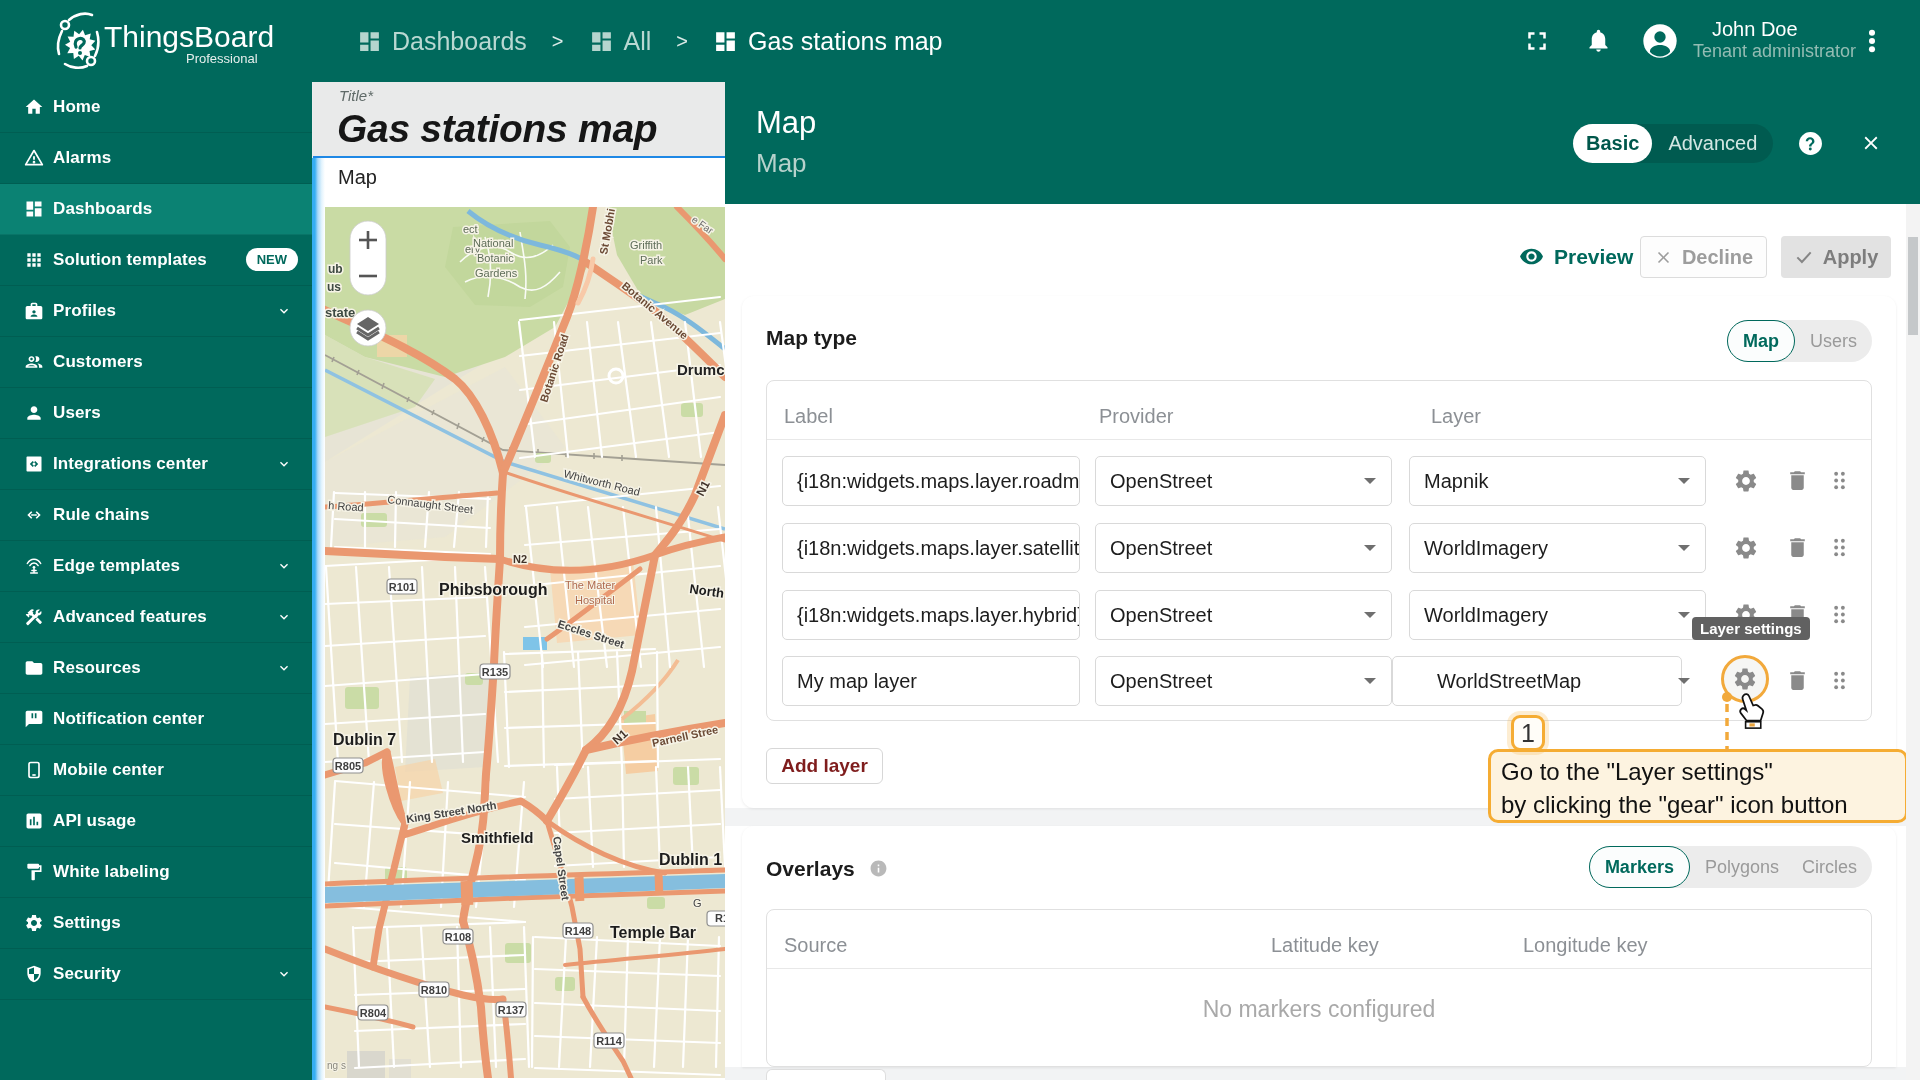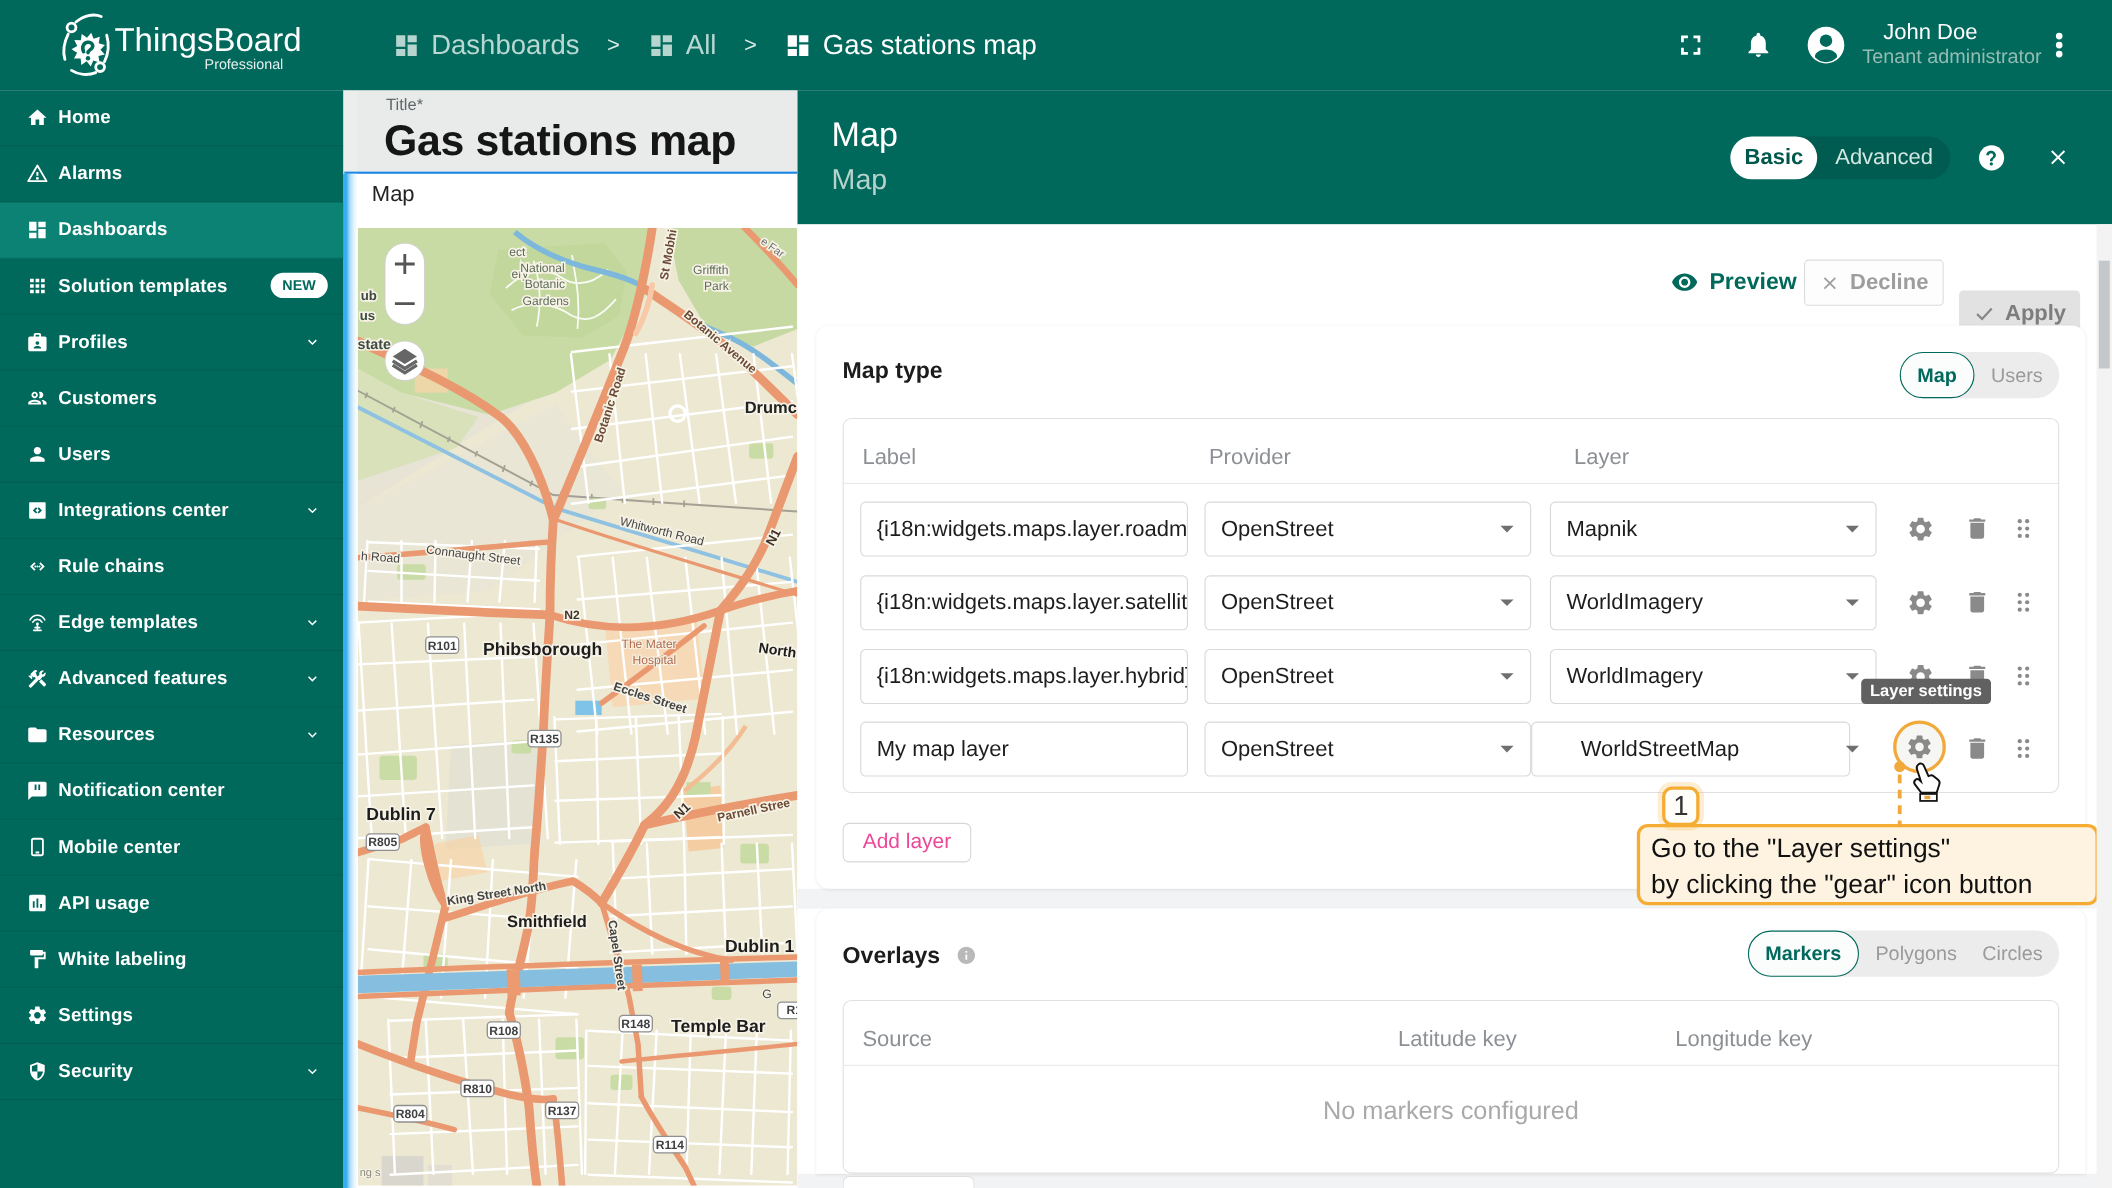--- a/index.html
+++ b/index.html
@@ -18,55 +18,55 @@
   .newb { position:absolute; right:14px; top:13px; background:#fff; color:#00695c; font-size:13px; font-weight:700; padding:4px 11px; border-radius:13px; }
 
   
   .bc { position:absolute; top:0; height:82px; display:flex; align-items:center; color:#fff; }
   .bc .bic { width:25px; height:25px; margin-right:10px; }
   .bc .btx { font-size:25px; font-weight:400; color:#b9d8d2; }
   .bc .sep { font-size:20px; font-weight:400; margin:0 25px; color:#dcebe8; }
 
   
   #mid { position:absolute; left:312px; top:82px; width:413px; height:998px; background:#eceded; z-index:10; }
-  #titleblk { position:absolute; left:13px; top:0; width:412px; height:74px; background:#e9eaea; }
+  #titleblk { position:absolute; left:1px; top:0; width:412px; height:74px; background:#e9eaea;font-style:italic; }
   #titleblk .lab { position:absolute; left:26px; top:5px; font-size:15px; color:#5f6a68; }
   #titleblk .big { position:absolute; left:24px; top:25px; font-size:39px; font-weight:700; color:#161616; letter-spacing:-0.3px; }
   #widget { position:absolute; left:1px; top:74px; width:412px; height:924px; background:#fff; border-top:2px solid #1e88e5; }
   #wleft { position:absolute; left:0; top:76px; width:13px; height:922px; background:linear-gradient(90deg,#35aef2 0%, #35aef2 22%, #a9d9f7 45%, #e4f4fd 75%, #ffffff 100%); }
   #widget .wtitle { position:absolute; left:25px; top:8px; font-size:20px; color:#232323; }
   #mapbox { position:absolute; left:12px; top:49px; width:400px; height:871px; overflow:hidden; }
 
   
   #dlg { position:absolute; left:725px; top:82px; width:1195px; height:998px; background:#fff; z-index:20; }
   #dlghdr { position:absolute; left:0; top:0; width:1195px; height:122px; background:#00695c; }
   #dlghdr .t1 { position:absolute; left:31px; top:23px; font-size:31px; color:#fff; }
   #dlghdr .t2 { position:absolute; left:31px; top:66px; font-size:26px; color:#b6d2cc; }
   .pillwrap { position:absolute; left:848px; top:42px; height:39px; background:rgba(0,0,0,0.13); border-radius:20px; display:flex; align-items:center; }
   .pillwrap .on { background:#fff; color:#00574b; font-weight:700; font-size:20px; padding:0 13px; height:39px; display:flex; align-items:center; border-radius:20px; }
   .pillwrap .off { color:#d3e7e3; font-size:20px; padding:0 16px; }
 
   .btnrow { position:absolute; left:0; top:122px; width:1195px; height:92px; background:#fff; }
   .prevbtn { position:absolute; left:794px; top:40px; display:flex; align-items:center; color:#00695c; font-weight:700; font-size:21px; }
   .declbtn { position:absolute; left:915px; top:32px; width:127px; height:42px; border:1px solid #dcdcdc; background:#fdfdfd; border-radius:4px; color:#9d9d9d; font-weight:700; font-size:20px; display:flex; align-items:center; justify-content:center; }
-  .applybtn { position:absolute; left:1056px; top:32px; width:110px; height:42px; background:#e2e2e2; border-radius:4px; color:#7d7d7d; font-weight:700; font-size:20px; display:flex; align-items:center; justify-content:center;margin-top:28px; }
+  .applybtn { position:absolute; left:1056px; top:32px; width:110px; height:42px; background:#e2e2e2; border-radius:4px; color:#7d7d7d; font-weight:700; font-size:20px; display:flex; align-items:center; justify-content:center; }
 
   .card { position:absolute; background:#fff; border-radius:12px; box-shadow:0 1px 3px rgba(0,0,0,0.08); }
   .cardtitle { font-size:21px; font-weight:700; color:#1c1c1c; }
 
   .tgl { position:absolute; height:42px; background:#ececec; border-radius:21px; display:flex; align-items:center; }
   .tgl .on { height:42px; background:#fbfdfd; border:1.5px solid #00695c; border-radius:21px; color:#00695c; font-weight:700; font-size:18px; display:flex; align-items:center; padding:0 15px; }
   .tgl .off { color:#9a9a9a; font-size:18px; padding:0 15px; }
 
   .tblbox { position:absolute; border:1px solid #e0e0e0; border-radius:8px; }
   .th { position:absolute; font-size:20px; color:#8c9095; }
   .inp { position:absolute; height:50px; border:1px solid #d9d9d9; border-radius:5px; background:#fff; font-size:20px; color:#1d1d1d; display:flex; align-items:center; padding:0 14px; white-space:nowrap; overflow:hidden; }
   .caret { position:absolute; width:0; height:0; border-left:6px solid transparent; border-right:6px solid transparent; border-top:6px solid #6f6f6f; }
 
-  .addbtn { position:absolute; width:117px; height:36px; border:1px solid #d7d7d7; border-radius:6px; background:#fff; color:#ec4899; font-weight:400; font-size:19px; display:flex; align-items:center; justify-content:center; }
+  .addbtn { position:absolute; width:117px; height:36px; border:1px solid #d7d7d7; border-radius:6px; background:#fff; color:#7f1d1d; font-weight:700; font-size:19px; display:flex; align-items:center; justify-content:center; }
 
   
   #sbtrack { position:absolute; left:1906px; top:204px; width:14px; height:876px; background:#f3f3f3; z-index:40; }
   #sbthumb { position:absolute; left:1908px; top:237px; width:10px; height:98px; background:#c5c8ca; z-index:41; }
 
   
   .tooltipdark { position:absolute; background:#616161; color:#fff; font-size:15px; font-weight:700; border-radius:4px; padding:3px 8px; z-index:50; }
   .oring { position:absolute; width:48px; height:48px; border-radius:50%; border:3px solid #f2a93b; background:#f6f6f4; z-index:45; }
   .callout { position:absolute; background:#fdf3e0; border:3px solid #f5ac33; border-radius:10px; z-index:46; font-size:24px; color:#111; line-height:33px; padding:3px 10px; }
   .numb { position:absolute; width:34px; height:36px; background:#fffdf8; border:3px solid #f5ac33; border-radius:9px; z-index:47; font-size:25px; color:#333; display:flex; align-items:center; justify-content:center; box-shadow:0 0 0 4px rgba(245,172,51,0.22); }

